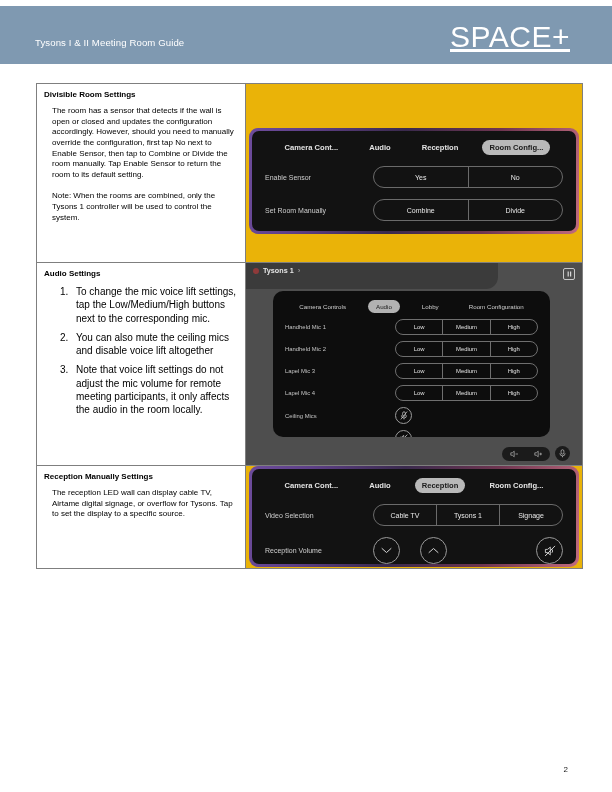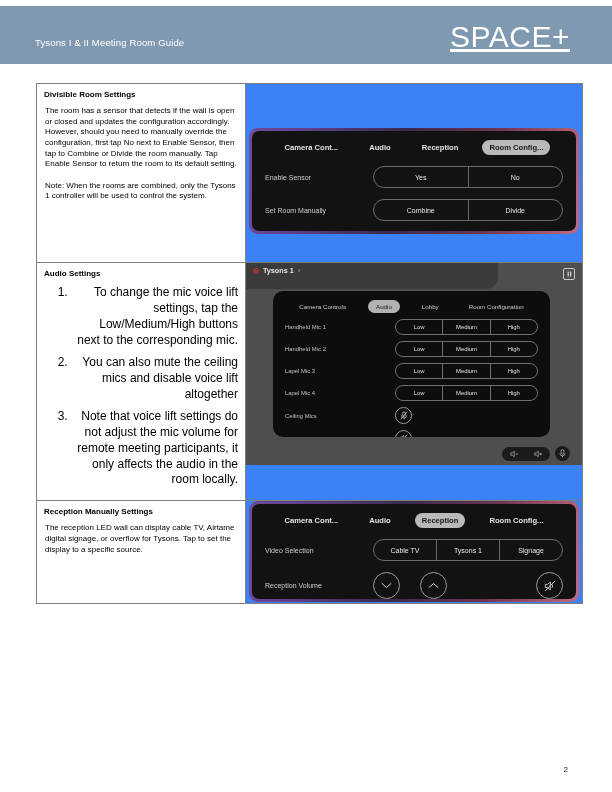--- a/index.html
+++ b/index.html
@@ -55,43 +55,42 @@
     vertical-align: top;
     padding: 0;
   }
   td.text-cell {
     width: 194px;
     padding: 6px 7px 6px 7px;
     background: #ffffff;
   }
   td.shot-cell {
     width: 336px;
-    background: #3b82f6;
+    background: #eab308;
     padding: 0;
   }
 
   .sec-title {
     font-size: 8px;
     font-weight: bold;
     margin: 0 0 6px 0;
     line-height: 1.25;
   }
   .sec-para {
     font-size: 8px;
     line-height: 1.33;
-    margin: 0 0 0 1px;
+    margin: 0 0 0 8px;
   }
   .sec-para + .sec-para { margin-top: 11px; }
 
   ol.sec-list {
     margin: 2px 0 0 0;
     padding-left: 27px;
-    font-size: 12px;
+    font-size: 10px;
     line-height: 1.33;
-    text-align: right;
   }
   ol.sec-list li {
     margin-bottom: 6px;
     padding-left: 5px;
   }
 
   
   .shot-frame {
     position: relative;
     border-radius: 9px;

